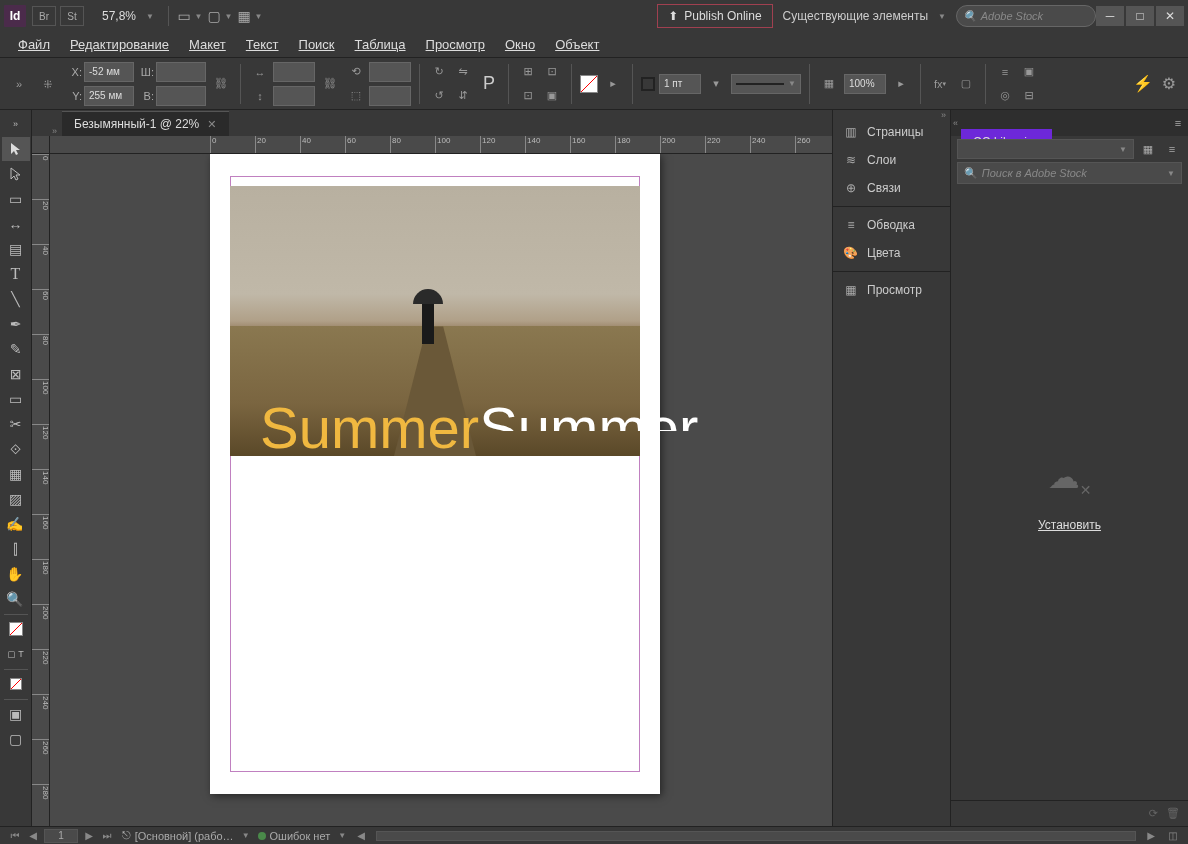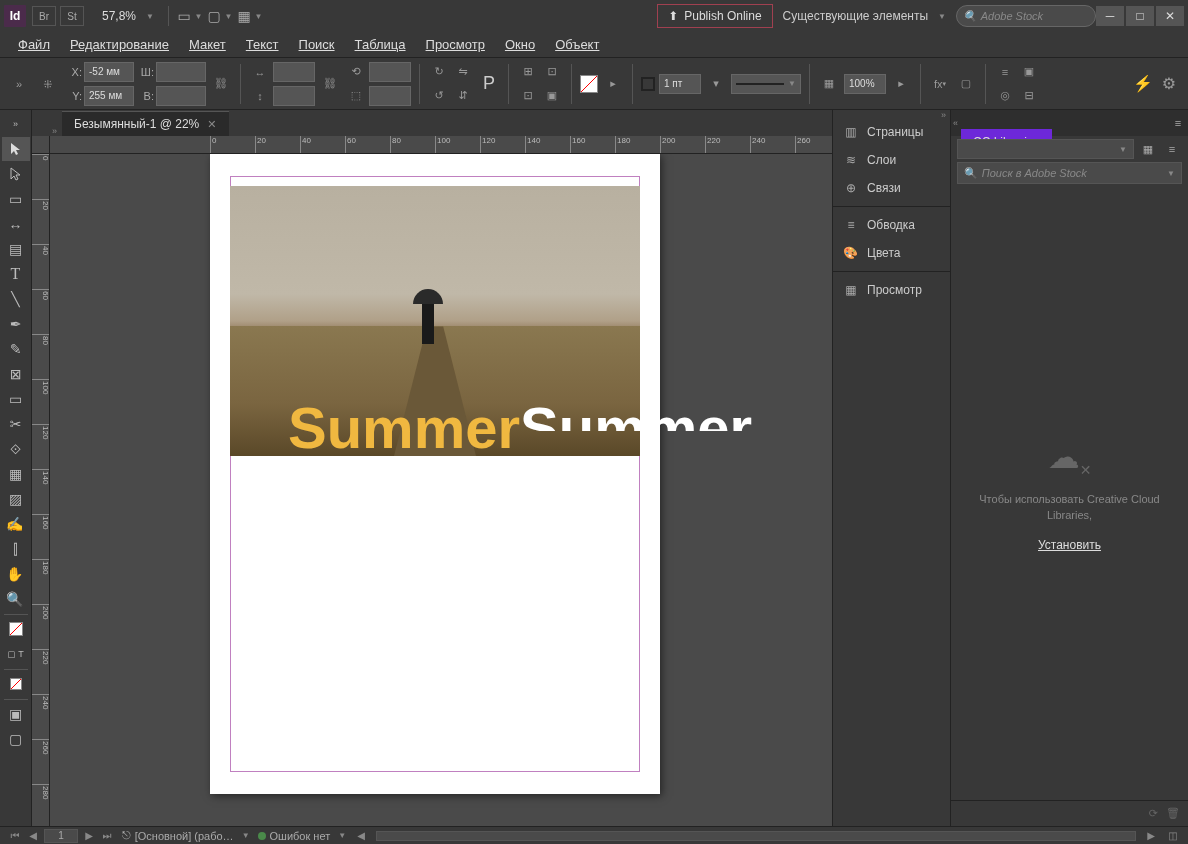--- a/index.html
+++ b/index.html
@@ -45,21 +45,21 @@
 .canvas-vp { position:absolute; left:18px; top:18px; right:0; bottom:0; background:#4a4a4a; overflow:hidden; }
 .page { position:absolute; left:160px; top:0; width:450px; height:640px; background:#fff; box-shadow:2px 2px 8px rgba(0,0,0,0.5); }
 .page-margin { position:absolute; left:20px; top:22px; right:20px; bottom:22px; border:1px solid #c080c0; }
 .img-frame { position:absolute; left:20px; top:32px; width:410px; height:270px; overflow:hidden; }
 .img-sky { position:absolute; inset:0; background:linear-gradient(#b8b0a0,#c0b8a8 40%,#b0a088 50%,#8a7050 55%,#9a8060 100%); }
 .img-field { position:absolute; top:52%; left:0; right:0; bottom:0; background:linear-gradient(#8a7850,#7a6540 60%,#5a4828); }
 .img-path { position:absolute; top:52%; left:40%; width:20%; bottom:0; background:#6a5838; clip-path:polygon(40% 0,60% 0,100% 100%,0 100%); }
 .img-person { position:absolute; top:38%; left:46%; width:18px; height:60px; }
 .img-umbrella { width:30px; height:15px; background:#2a2a2a; border-radius:15px 15px 0 0; margin-left:-6px; }
 .img-body { width:12px; height:40px; background:#1a1a1a; margin:0 auto; }
-.doc-text { position:absolute; top:245px; left:50px; font-size:58px; font-weight:bold; line-height:1;margin-left:28px; }
+.doc-text { position:absolute; top:245px; left:50px; font-size:58px; font-weight:normal; line-height:1; }
 .t-white { color:#fff; position:absolute; clip-path:inset(0 0 45% 0); }
 .t-yellow { color:#f0b840; }
 .panels-mid { width:118px; background:#383838; border-left:1px solid #222; display:flex; flex-direction:column; }
 .panel-item { height:28px; display:flex; align-items:center; gap:8px; padding:0 10px; color:#ccc; cursor:pointer; font-size:12px; }
 .pnl-ico { width:16px; height:16px; display:flex; align-items:center; justify-content:center; color:#aaa; }
 .panel-grp-sep { height:1px; background:#222; margin:4px 0; }
 .cc-panel { width:238px; background:#383838; border-left:1px solid #222; display:flex; flex-direction:column; }
 .cc-tab-bar { height:26px; background:#2e2e2e; display:flex; align-items:center; }
 .cc-tab { padding:6px 12px; background:#6d28d9; font-size:12px; color:#ddd;margin-top:38px; }
 .cc-toolbar { height:26px; display:flex; align-items:center; padding:0 6px; gap:4px; }
@@ -384,21 +384,20 @@
       <div class="cc-view-btn">≡</div>
     </div>
     <div class="cc-search">
       <span style="margin-right:4px;font-style:normal">🔍</span>
       <span>Поиск в Adobe Stock</span>
       <span style="flex:1"></span>
       <span class="drop-arrow" style="font-style:normal">▼</span>
     </div>
     <div class="cc-body">
       <div class="cc-cloud-ico">☁<sub style="font-size:14px">✕</sub></div>
-      <div class="cc-msg">Чтобы использовать Creative Cloud Libraries,</div>
       <div class="cc-install">Установить</div>
     </div>
     <div class="cc-footer">
       <span>⟳</span>
       <span>🗑</span>
     </div>
   </div>
 </div>
 
 <div class="status-bar">

